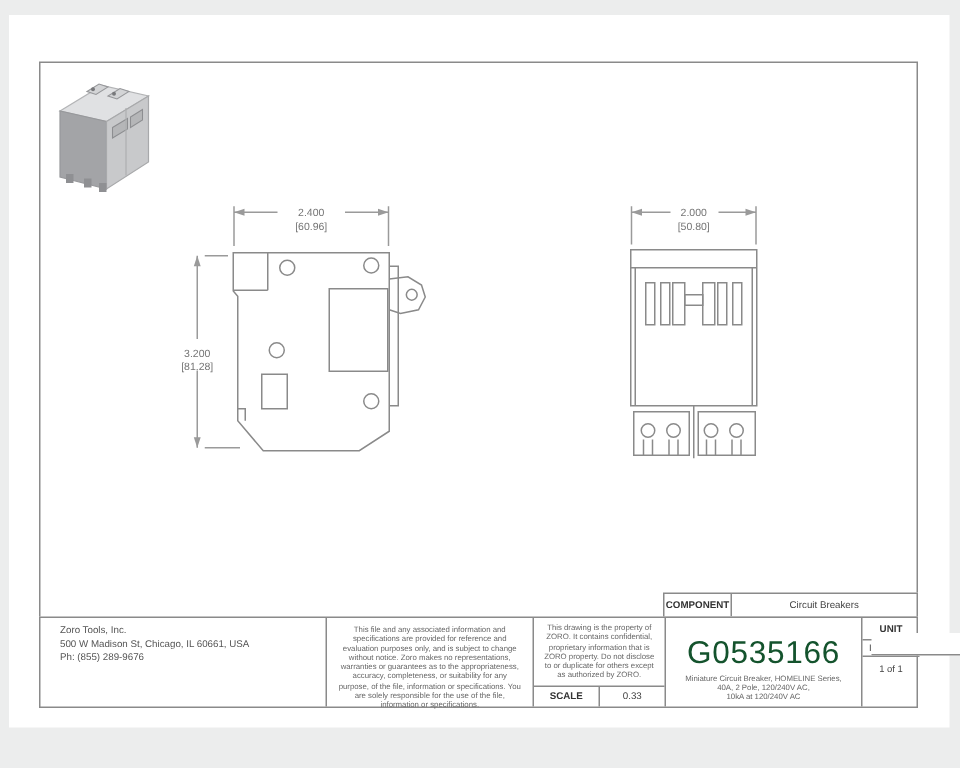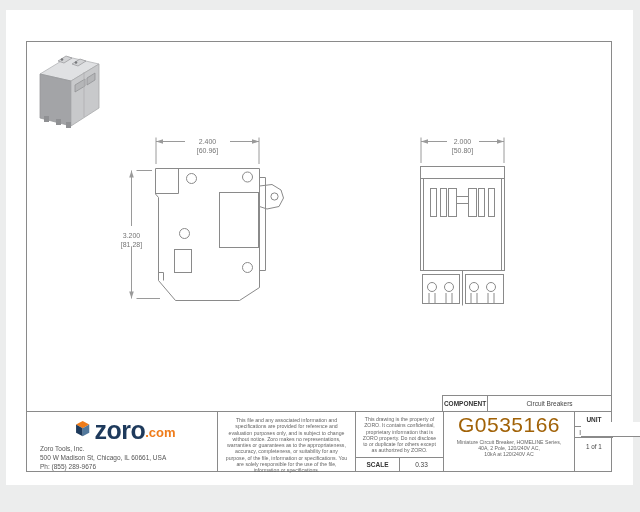--- a/index.html
+++ b/index.html
@@ -41,21 +41,21 @@
     position:absolute;left:0;top:0;width:100%;height:45px;padding:4px 5px 0 5px;
     font-size:5.2px;line-height:6.3px;color:#666;text-align:center;
   }
   .scale-row{position:absolute;left:0;top:45px;width:100%;height:14px;border-top:1px solid #8a8a8a;display:flex;}
   .scale-label{
     width:44px;border-right:1px solid #8a8a8a;display:flex;align-items:center;justify-content:center;
     font-size:6.5px;font-weight:bold;color:#333;
   }
   .scale-value{flex:1;display:flex;align-items:center;justify-content:center;font-size:6.5px;color:#444;}
   .part-cell{left:417px;width:131px;text-align:center;}
-  .part-number{margin-top:1px;font-size:21px;letter-spacing:0.5px;color:#a16207;}
+  .part-number{margin-top:12px;font-size:21px;letter-spacing:0.5px;color:#14532d;}
   .part-desc{margin-top:2px;font-size:5.2px;line-height:6px;color:#666;}
   .meta-col{left:548px;width:38px;border-right:none;}
   .meta{display:flex;align-items:center;justify-content:center;border-bottom:1px solid #8a8a8a;color:#444;}
   .meta.label{height:15px;font-size:6.5px;font-weight:bold;color:#333;}
   .meta.value{height:11px;font-size:6.3px;}
   .meta.label.sheet{height:15px;}
   .meta.value.last{height:17px;border-bottom:none;}
 
   
   .logo-row{display:flex;align-items:flex-end;justify-content:center;margin-top:6px;height:22px;}
@@ -155,29 +155,20 @@
   </svg>
 
   <div class="tb tb-comp-row">
     <div class="tb-comp-label">COMPONENT</div>
     <div class="tb-comp-value">Circuit Breakers</div>
   </div>
 
   <div class="tb tb-main">
 
     <div class="cell logo-cell">
-      <div class="logo-row">
-        <svg width="22" height="22" viewBox="0 0 30 24">
-          <polygon points="11,6 20,1 29,6 20,11" fill="#ef7c1a"></polygon>
-          <polygon points="11,6 11,17 20,22 20,11" fill="#1e3a5c"></polygon>
-          <polygon points="20,11 29,6 29,17 20,22" fill="#52789c"></polygon>
-        </svg>
-        <span class="logo-zoro">zoro</span>
-        <span class="logo-com">.com</span>
-      </div>
       <div class="addr">
         <div>Zoro Tools, Inc.</div>
         <div>500 W Madison St, Chicago, IL 60661, USA</div>
         <div>Ph: (855) 289-9676</div>
       </div>
     </div>
 
     <div class="cell legal1">This file and any associated information and specifications are provided for reference and evaluation purposes only, and is subject to change without notice. Zoro makes no representations, warranties or guarantees as to the appropriateness, accuracy, completeness, or suitability for any purpose, of the file, information or specifications. You are solely responsible for the use of the file, information or specifications.</div>
 
     <div class="cell legal2wrap">

